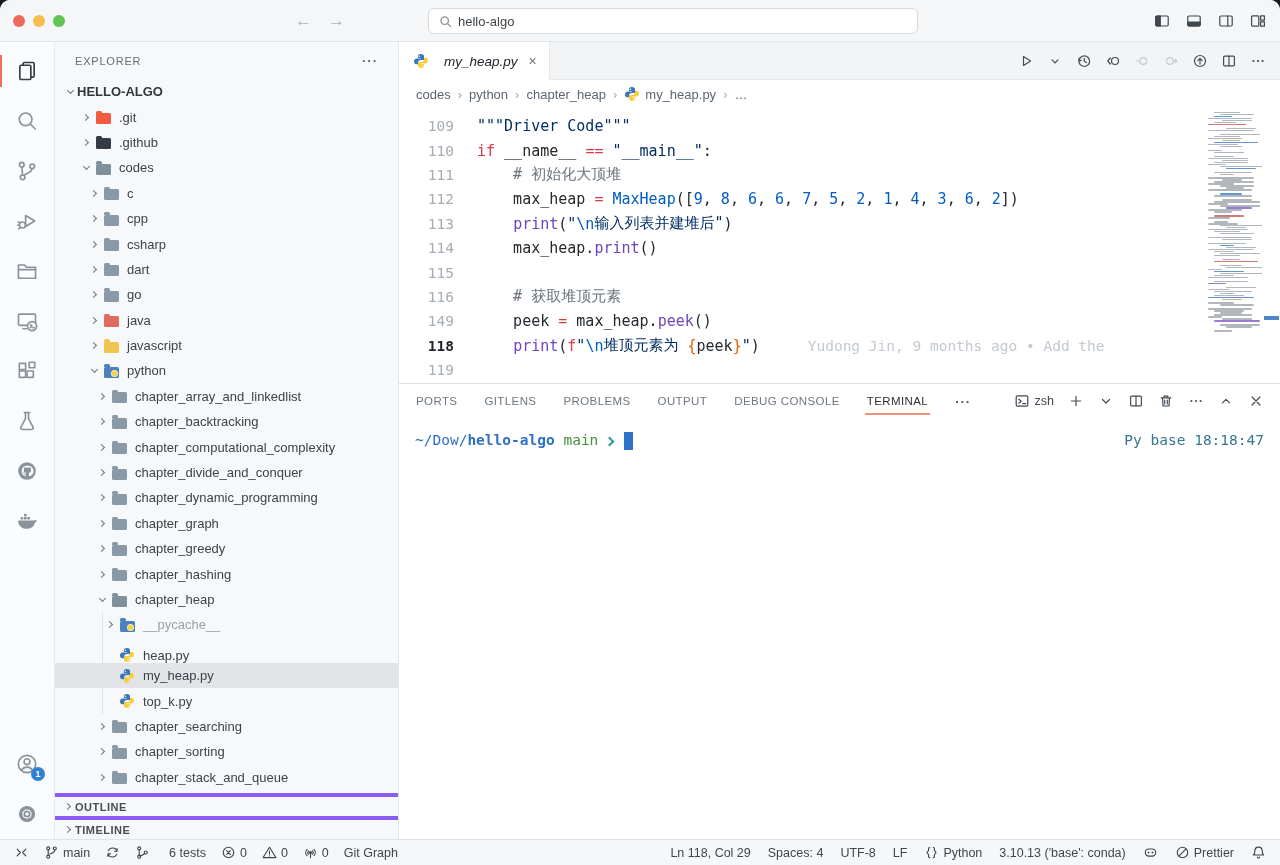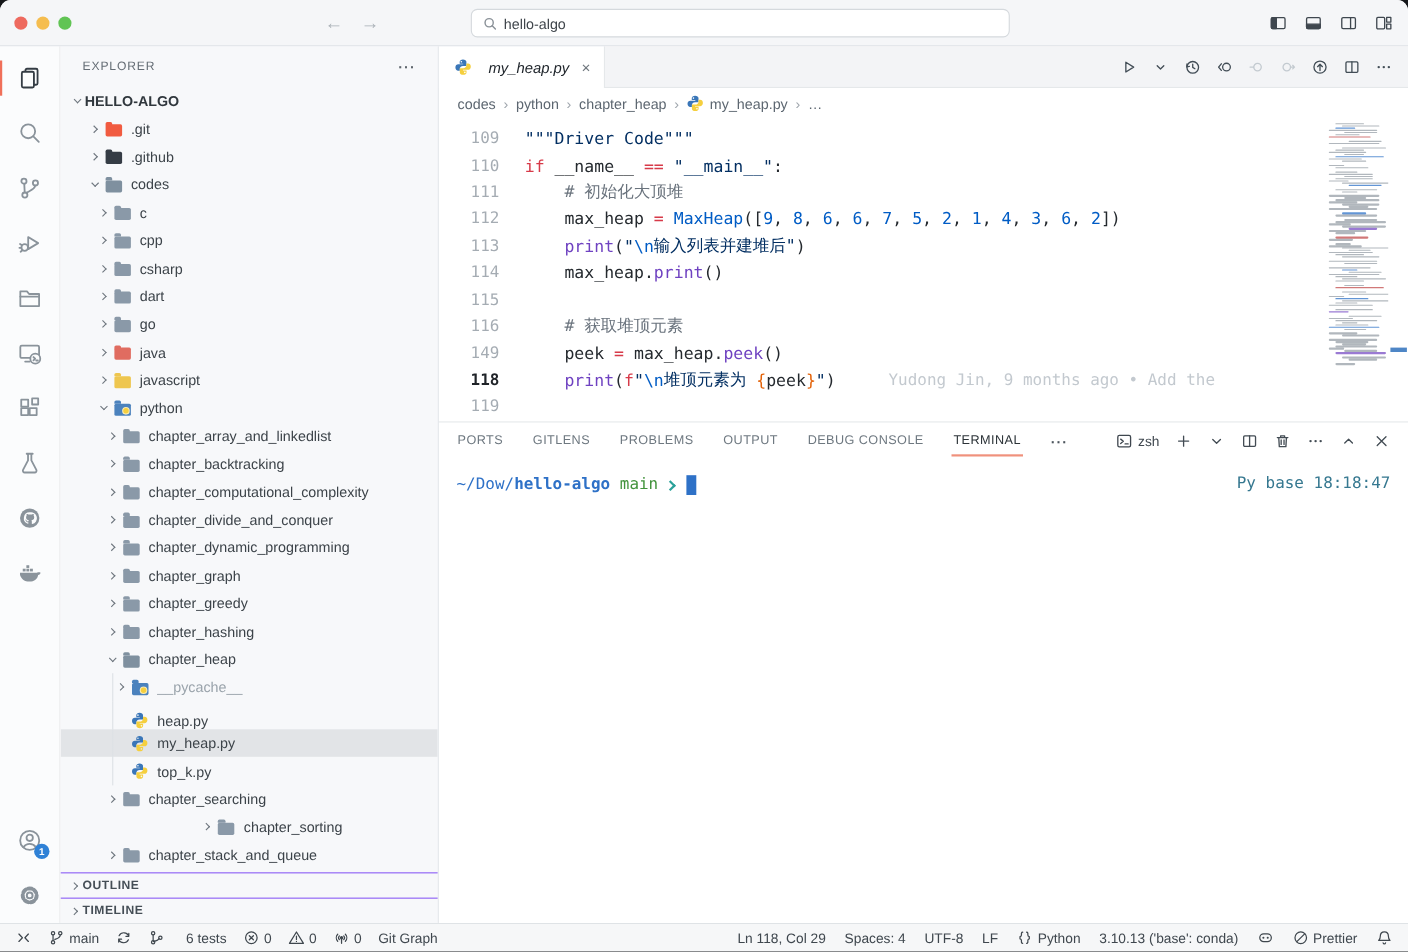--- a/index.html
+++ b/index.html
@@ -36,21 +36,21 @@
   .row.guide{background-image:linear-gradient(#dde1e5,#dde1e5);background-repeat:no-repeat;background-position:47px 0;background-size:1px 100%;}
   .chev{width:14px;flex:0 0 14px;display:flex;align-items:center;justify-content:center;}
   .chev i{width:5px;height:5px;border-right:1.4px solid #6e767e;border-bottom:1.4px solid #6e767e;display:block;}
   .chev.r i{transform:rotate(-45deg);margin-left:-2px;}
   .chev.d i{transform:rotate(45deg);margin-top:-2px;}
   .ticon{width:16px;height:16px;flex:0 0 16px;margin:0 8px 0 2px;display:flex;align-items:center;justify-content:center;position:relative;}
   .fold{width:15px;height:11px;border-radius:1.5px;position:relative;margin-top:3px;}
   .fold::before{content:"";position:absolute;top:-2.5px;left:0;width:6.5px;height:3px;border-radius:1.5px 1.5px 0 0;background:inherit;}
   .pydot::after{content:"";position:absolute;right:1px;bottom:1px;width:5px;height:5px;border-radius:50%;background:#f5cf3e;border:1px solid rgba(255,255,255,.6);}
   .sb-sections{flex:0 0 auto;}
-  .section{height:23px;border-top:1px solid #8b5cf6;display:flex;align-items:center;padding-left:6px;font-size:11px;font-weight:bold;color:#454e56;letter-spacing:.5px;}
+  .section{height:23px;border-top:4px solid #8b5cf6;display:flex;align-items:center;padding-left:6px;font-size:11px;font-weight:bold;color:#454e56;letter-spacing:.5px;}
 
   
   .editor-region{flex:1;display:flex;flex-direction:column;min-width:0;}
   .tabbar{height:38px;background:#f3f4f6;border-bottom:1px solid #e5e8ea;display:flex;align-items:stretch;}
   .tab{background:#fff;display:flex;align-items:center;gap:7px;padding:0 12px;border-right:1px solid #e5e8ea;margin-bottom:-1px;font-size:13.5px;color:#20262c;}
   .tab .lbl{font-style:italic;}
   .tab .close{color:#6f777e;font-size:14px;margin-left:4px;}
   .ed-actions{margin-left:auto;display:flex;align-items:center;gap:13px;padding-right:14px;color:#424d56;}
   .ed-actions .dim{color:#c3cad0;}
   .breadcrumbs{height:28px;display:flex;align-items:center;gap:7px;padding-left:17px;font-size:13px;color:#5c6670;background:#fff;}
@@ -468,21 +468,21 @@
           </div>
           <div class="row" style="padding-left: 40px;">
             <span class="chev r">
               <i></i>
             </span>
             <span class="ticon">
               <span class="fold" style="background: rgb(138, 153, 168);"></span>
             </span>
             <span class="lbl">chapter_searching</span>
           </div>
-          <div class="row" style="padding-left: 40px; justify-content: center;">
+          <div class="row" style="padding-left: 40px;">
             <span class="chev r">
               <i></i>
             </span>
             <span class="ticon">
               <span class="fold" style="background: rgb(138, 153, 168);"></span>
             </span>
             <span class="lbl">chapter_sorting</span>
           </div>
           <div class="row" style="padding-left: 40px;">
             <span class="chev r">

